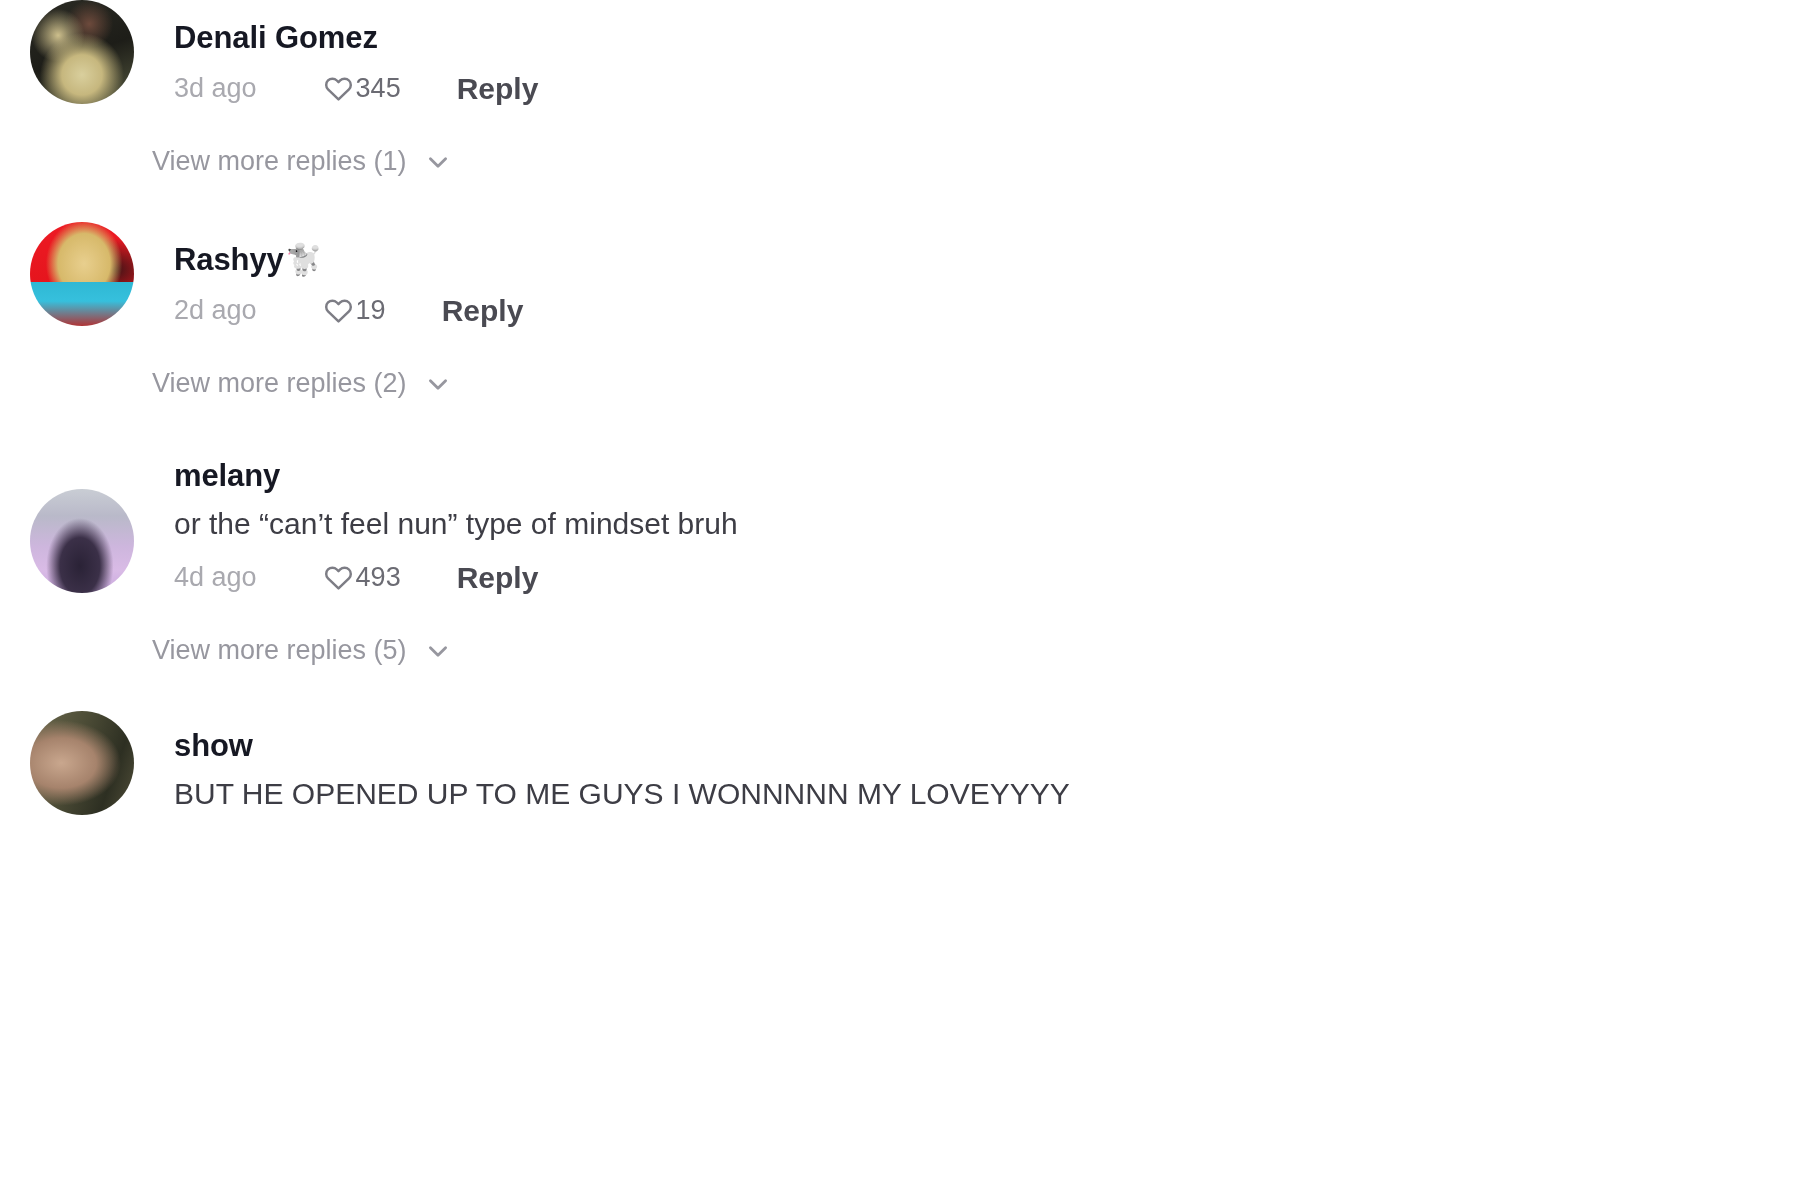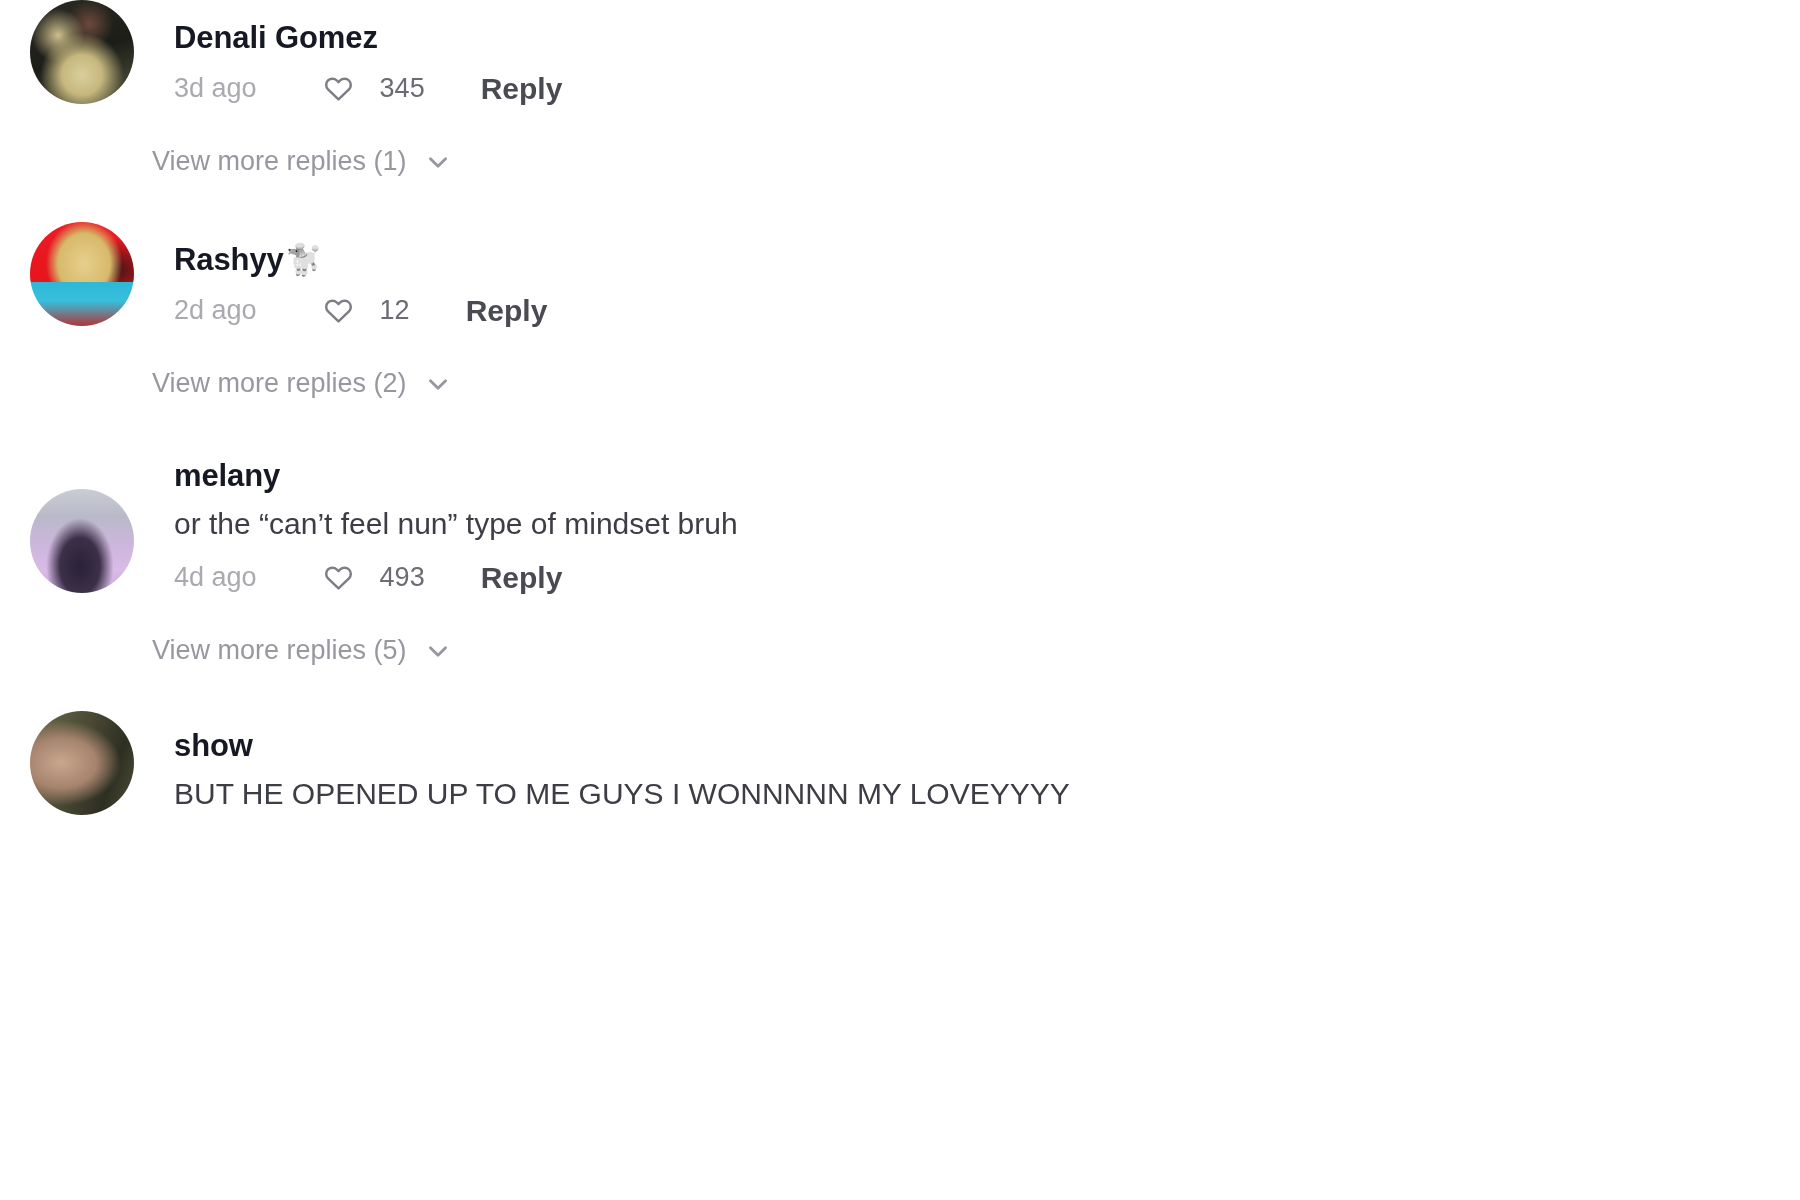--- a/index.html
+++ b/index.html
@@ -114,21 +114,21 @@
   }
   .meta .time {
     font-size: 27px;
     color: #a9a9af;
     line-height: 1;
   }
   .likes {
     display: flex;
     align-items: center;
     margin-left: 66px;
-    gap: 26px;
+    gap: 2px;
   }
   .heart-icon {
     display: block;
     width: 31px;
     height: 31px;
   }
   .heart-icon svg { display: block; width: 31px; height: 31px; }
   .likes .count {
     font-size: 27px;
     color: #6b6b73;
@@ -218,21 +218,21 @@
           <span class="emoji">🐩</span>
         </div>
         <div class="meta">
           <span class="time">2d ago</span>
           <span class="likes">
             <span class="heart-icon">
               <svg viewBox="0 0 24 24" fill="none" stroke="#7d7d85" stroke-width="1.9" stroke-linecap="round" stroke-linejoin="round">
                   <path d="M12 20.5 3.9 12.6a4.8 4.8 0 0 1 0-6.8 4.8 4.8 0 0 1 6.8 0l1.3 1.3 1.3-1.3a4.8 4.8 0 0 1 6.8 0 4.8 4.8 0 0 1 0 6.8z"></path>
                 </svg>
             </span>
-            <span class="count">12</span>
+            <span class="count">19</span>
           </span>
           <span class="reply-btn">Reply</span>
         </div>
       </div>
     </div>
     <div class="more-replies">
       <span class="mr-label">View more replies (2)</span>
       <span class="chevron-icon">
         <svg viewBox="0 0 24 24" fill="none" stroke="#97979f" stroke-width="2.6" stroke-linecap="round" stroke-linejoin="round">
             <path d="M5 9l7 7 7-7"></path>

